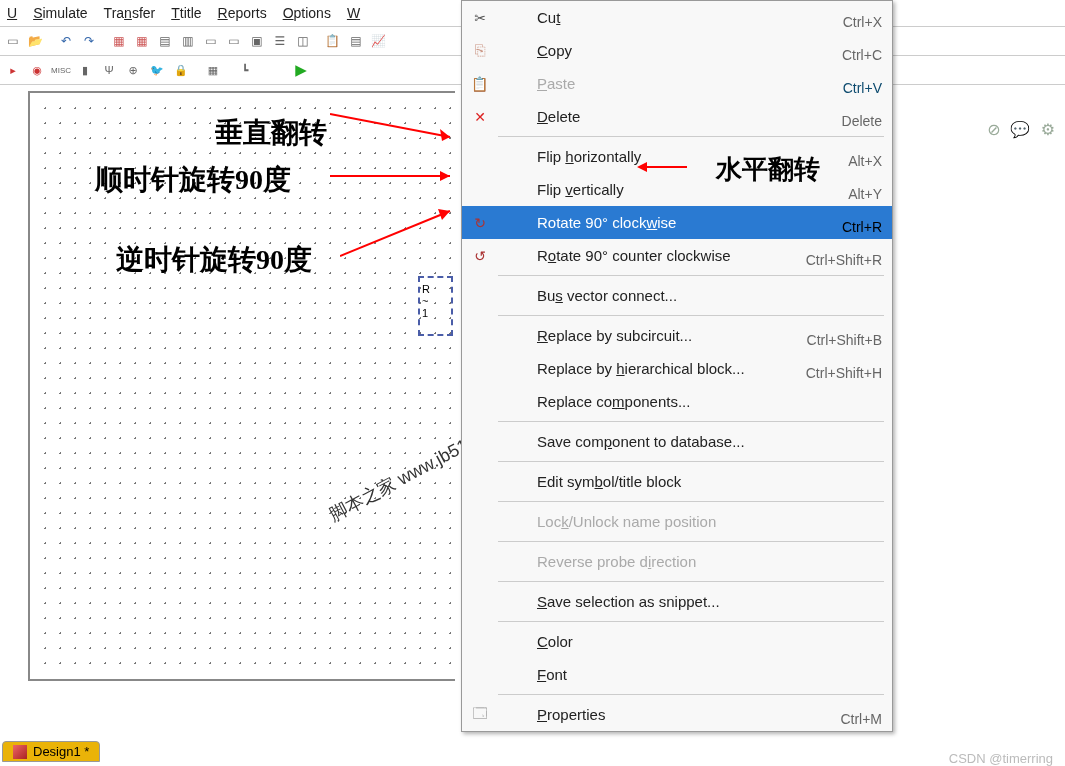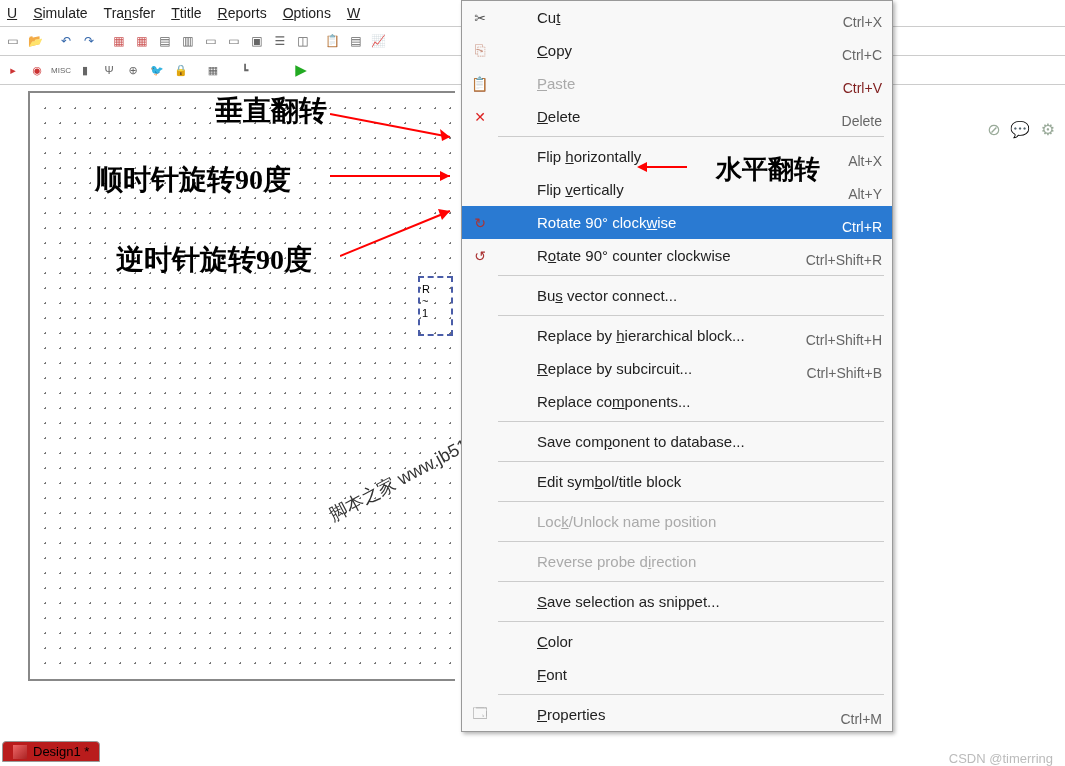--- a/index.html
+++ b/index.html
@@ -20,26 +20,26 @@
     .annotation { position: absolute; font-family: SimSun, serif; font-size: 28px; font-weight: bold; color: #000; white-space: nowrap; }
     .red-arrow { position: absolute; pointer-events: none; }
     .component { position: absolute; border: 2px dashed #4a5da8; width: 35px; height: 60px; left: 398px; top: 185px; font-size: 11px; overflow: hidden; padding: 5px 2px; color: #000; }
     .context-menu { position: absolute; left: 461px; top: 0; width: 432px; background: #f8f8f8; border: 1px solid #999; box-shadow: 2px 2px 4px rgba(0,0,0,0.3); }
     .context-menu .row { display: flex; align-items: center; height: 33px; padding: 0 10px 0 0; font-size: 15px; color: #222; }
     .context-menu .row.disabled { color: #aaa; }
     .context-menu .row.selected { background: #2a7ad2; color: #fff; }
     .context-menu .icon-col { width: 36px; display: flex; align-items: center; justify-content: center; font-size: 14px; flex-shrink: 0; }
     .context-menu .label { flex: 1; margin-left: 39px; }
     .context-menu .shortcut { color: #666; font-size: 14px; margin-top: 8px; }
-    .context-menu .row.selected .shortcut { color: #ffffff; }
-    .context-menu .row.disabled .shortcut { color: #7f1d1d; text-align: center; }
+    .context-menu .row.selected .shortcut { color: #000000; }
+    .context-menu .row.disabled .shortcut { color: #0c4a6e; text-align: center; }
     .context-menu .sep { height: 1px; background: #ccc; margin: 3px 8px 3px 36px; }
     .context-annot { position: absolute; font-family: SimSun, serif; font-size: 26px; font-weight: bold; color: #000; white-space: nowrap; }
     .tab-bar { position: absolute; bottom: 4px; left: 2px; display: flex; align-items: center; }
-    .tab { border: 1px solid #999; border-top-left-radius: 4px; border-top-right-radius: 4px; padding: 2px 10px; background: #b91c1c; display: flex; align-items: center; gap: 6px; font-size: 13px; }
+    .tab { border: 1px solid #999; border-top-left-radius: 4px; border-top-right-radius: 4px; padding: 2px 10px; background: #eab308; display: flex; align-items: center; gap: 6px; font-size: 13px; }
     .tab-icon { width: 14px; height: 14px; background: linear-gradient(135deg,#e66,#a22); display: inline-block; }
     .footer { position: absolute; bottom: 0; right: 12px; font-size: 13px; color: #bbb; }
     .watermark { position: absolute; transform: rotate(-28deg); font-size: 18px; color: #333; }
     .right-icons { position: absolute; right: 10px; top: 120px; display: flex; gap: 10px; color: #9a9; font-size: 16px; }
     u.mn { text-decoration: underline; }
   </style>
 </head>
 <body>
 
 <div class="menubar">
@@ -94,21 +94,21 @@
 <div class="canvas-area">
   <div class="canvas-scroll">
     <div class="inner-border"></div>
     <div class="dots"></div>
     <div class="component">
       <div>R</div>
       <div>~</div>
       <div>1</div>
     </div>
 
-    <div class="annotation" style="left:195px; top:1px">垂直翻转</div>
+    <div class="annotation" style="left:195px; top:23px">垂直翻转</div>
     <div class="annotation" style="left:75px; top:70px">顺时针旋转90度</div>
     <div class="annotation" style="left:96px; top:150px">逆时针旋转90度</div>
 
     <svg class="red-arrow" style="left:310px;top:18px;width:130px;height:40px">
         <line x1="0" y1="5" x2="120" y2="28" stroke="red" stroke-width="2"></line>
         <polygon points="120,28 110,20 112,32" fill="red"></polygon>
       </svg>
     <svg class="red-arrow" style="left:310px;top:80px;width:130px;height:20px">
         <line x1="0" y1="5" x2="120" y2="5" stroke="red" stroke-width="2"></line>
         <polygon points="120,5 110,0 110,10" fill="red"></polygon>
@@ -165,27 +165,27 @@
       <span class="shortcut">Ctrl+Shift+R</span>
     </div>
     <div class="sep"></div>
     <div class="row">
       <span class="icon-col"></span>
       <span class="label">Bu<u>s</u> vector connect...</span>
     </div>
     <div class="sep"></div>
     <div class="row">
       <span class="icon-col"></span>
+      <span class="label"><u>R</u>eplace by subcircuit...</span>
+      <span class="shortcut">Ctrl+Shift+B</span>
+    </div>
+    <div class="row">
+      <span class="icon-col"></span>
       <span class="label">Replace by <u>h</u>ierarchical block...</span>
       <span class="shortcut">Ctrl+Shift+H</span>
-    </div>
-    <div class="row">
-      <span class="icon-col"></span>
-      <span class="label"><u>R</u>eplace by subcircuit...</span>
-      <span class="shortcut">Ctrl+Shift+B</span>
     </div>
     <div class="row">
       <span class="icon-col"></span>
       <span class="label">Replace co<u>m</u>ponents...</span>
     </div>
     <div class="sep"></div>
     <div class="row">
       <span class="icon-col"></span>
       <span class="label">Save com<u>p</u>onent to database...</span>
     </div>

